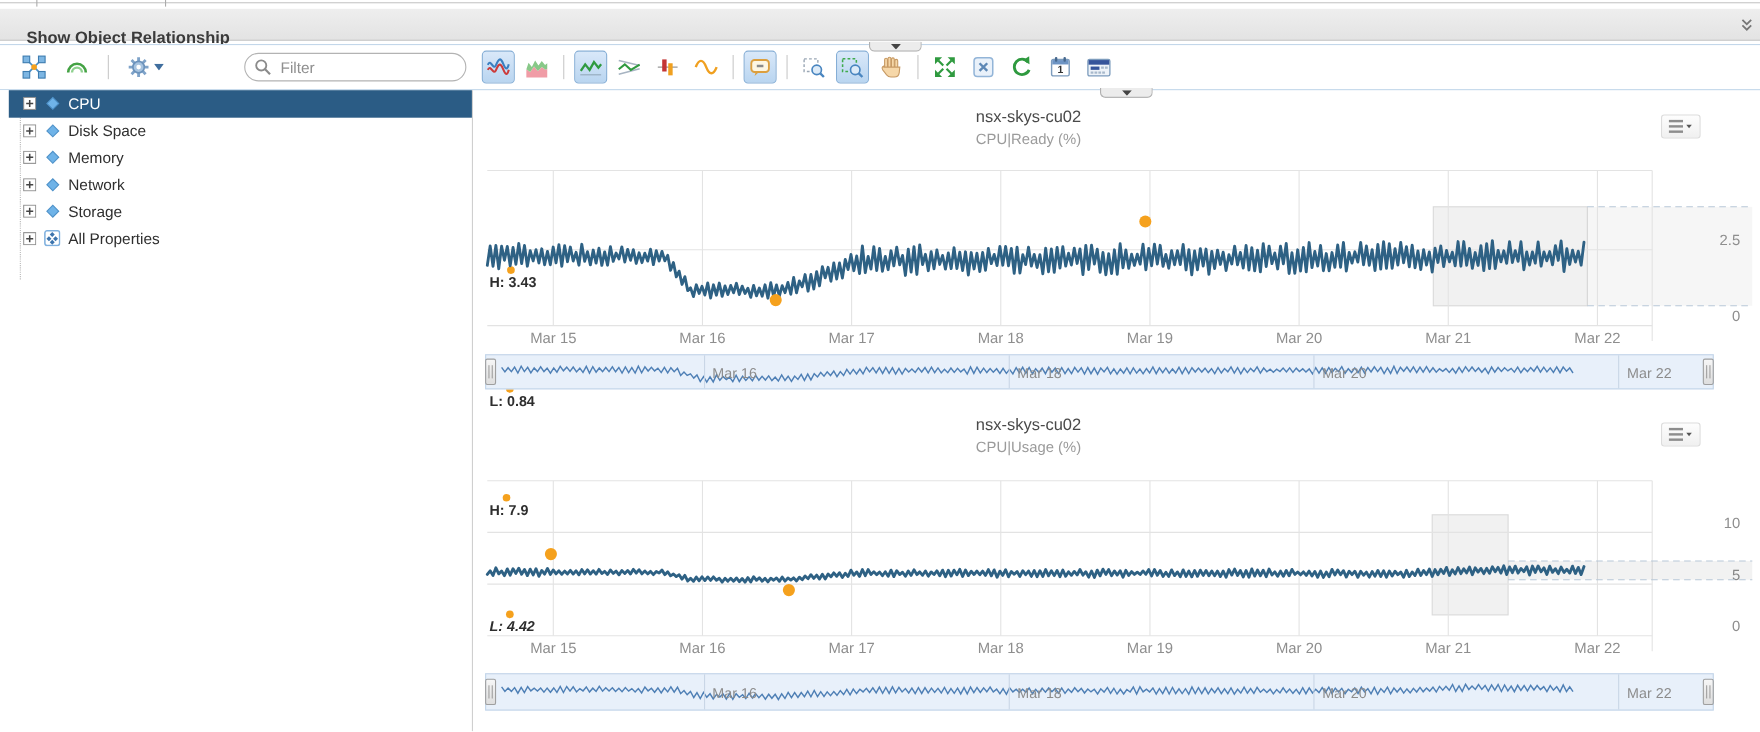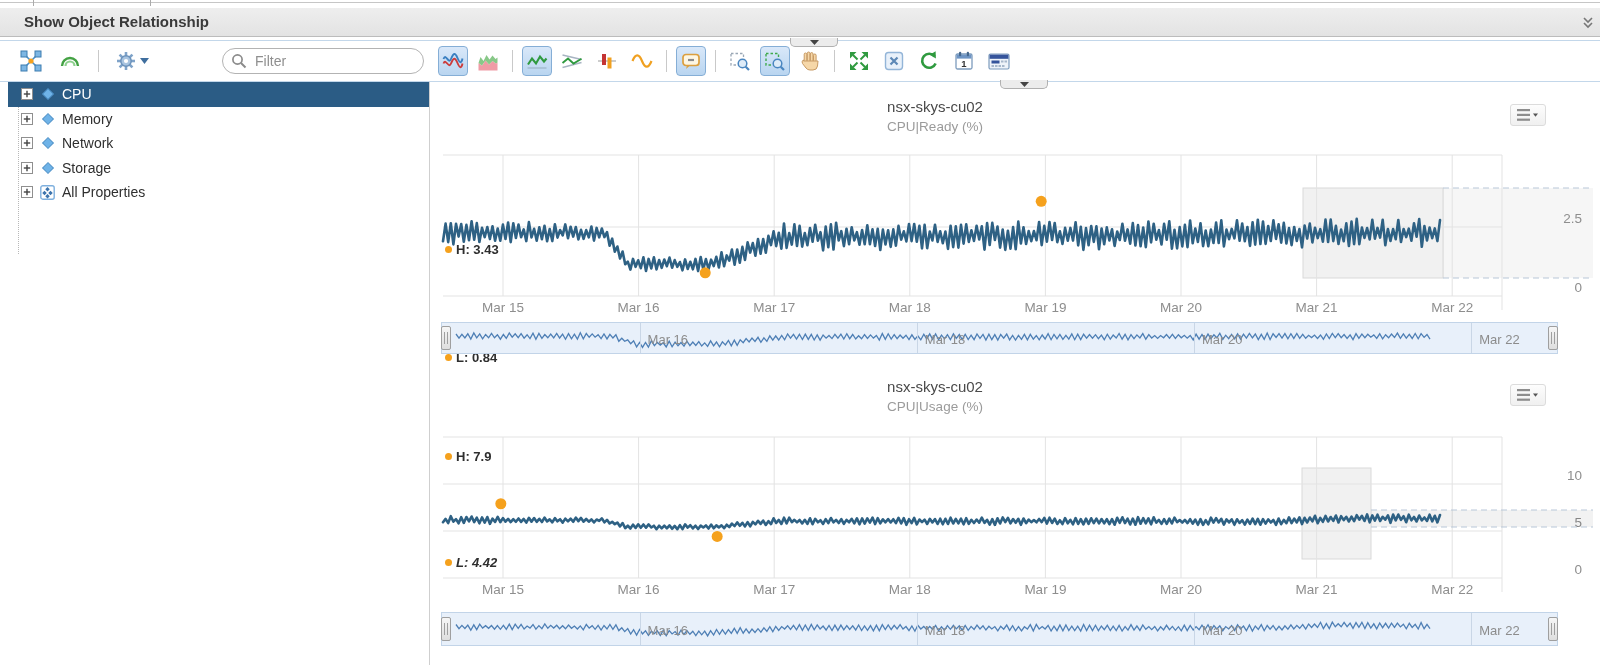--- a/index.html
+++ b/index.html
@@ -4,21 +4,21 @@
 <style>
   html,body{margin:0;padding:0;background:#fff;}
   .screen{position:relative;width:1600px;height:665px;background:#fff;overflow:hidden;
           font-family:"Liberation Sans",sans-serif;color:#333;}
   
   .top-line{position:absolute;left:0;top:2px;width:100%;height:1px;background:#c6c6c6;}
   .top-tick{position:absolute;top:0;width:1px;height:6px;background:#ababab;}
   
   .titlebar{position:absolute;left:0;top:8px;width:100%;height:28px;
             background:linear-gradient(#eeeeee,#e3e3e3);border-bottom:1px solid #bcbcbc;}
-  .titlebar .title{position:absolute;left:24px;top:0;line-height:28px;font-size:15px;font-weight:bold;color:#3a3a3a;}
+  .titlebar .title{position:absolute;left:24px;top:13px;line-height:28px;font-size:15px;font-weight:bold;color:#3a3a3a;}
   .win-chevron{position:absolute;right:6px;top:7px;cursor:pointer;}
   
   .toolbar{position:absolute;left:0;top:40px;width:100%;height:40px;background:#fff;
            border-top:1px solid #c3d7ea;border-bottom:1px solid #c3d7ea;display:flex;align-items:center;}
   .tb-left{width:430px;display:flex;align-items:center;gap:9px;padding-left:16px;box-sizing:border-box;}
   .tb-charts{display:flex;align-items:center;gap:5px;padding-left:8px;}
   .tb-btn{width:30px;height:30px;border:1px solid transparent;border-radius:4px;background:transparent;
           display:flex;align-items:center;justify-content:center;padding:0;cursor:pointer;}
   .tb-btn.pressed{background:linear-gradient(#d9e8f9,#b9d5f0);border:1px solid #85aed6;}
   .sep{width:1px;height:22px;background:#c9c9c9;margin:0 4px;}
@@ -46,21 +46,21 @@
   .p0{top:82px;height:276px;}
   .p1{top:362px;height:300px;}
   .chart-title{position:absolute;left:0;top:16px;width:1010px;text-align:center;font-size:15px;color:#4a4a4a;}
   .chart-subtitle{position:absolute;left:0;top:37px;width:1010px;text-align:center;font-size:13.5px;color:#9b9b9b;}
   .chart-menu{position:absolute;right:54px;top:22px;width:36px;height:22px;border:1px solid #dcdcdc;border-radius:3px;
               background:linear-gradient(#fdfdfd,#f0f0f0);display:flex;align-items:center;justify-content:center;cursor:pointer;padding:0;}
   .plot{position:absolute;left:0;top:0;width:1170px;}
   .p0 .plot{height:276px;}
   .p1 .plot{height:300px;}
   .plot text{font-family:"Liberation Sans",sans-serif;}
-  .hl{position:absolute;left:15px;font-size:13px;font-weight:bold;color:#2e2e2e;display:flex;align-items:center;}
+  .hl{position:absolute;left:15px;font-size:13px;font-weight:bold;color:#2e2e2e;display:flex;align-items:center;flex-direction:column;}
   .hl .dot{width:7px;height:7px;border-radius:50%;background:#f5a11d;display:inline-block;margin-right:4px;}
   .p0 .hl-h{top:160px;}
   .p0 .hl-l{top:268px;}
   .p1 .hl-h{top:87px;}
   .p1 .hl-l{top:193px;font-style:italic;}
   
   .navigator{position:absolute;left:11px;width:1117px;background:#e8f0fa;border:1px solid #c2d4e8;box-sizing:border-box;}
   .p0 .navigator{top:240px;height:32px;}
   .p1 .navigator{top:250px;height:34px;}
   .nav-svg{position:absolute;left:0;top:0;}
@@ -334,20 +334,35 @@
             <line x1="2.8" y1="6" x2="9.2" y2="6" stroke="#444" stroke-width="1.4"></line>
             <line x1="6" y1="2.8" x2="6" y2="9.2" stroke="#444" stroke-width="1.4"></line>
           </svg>
         </span>
         <span class="ticon">
           <svg width="14" height="14" viewBox="0 0 14 14">
             <rect x="3.2" y="3.2" width="7.6" height="7.6" transform="rotate(45 7 7)" fill="#6fb3e8" stroke="#4f92c9" stroke-width="1"></rect>
           </svg>
         </span>
         <span>CPU</span>
+      </div>
+      <div class="tree-row">
+        <span class="exp">
+          <svg width="12" height="12" viewBox="0 0 12 12">
+            <rect x="0.5" y="0.5" width="11" height="11" fill="#fff" stroke="#8f8f8f"></rect>
+            <line x1="2.8" y1="6" x2="9.2" y2="6" stroke="#444" stroke-width="1.4"></line>
+            <line x1="6" y1="2.8" x2="6" y2="9.2" stroke="#444" stroke-width="1.4"></line>
+          </svg>
+        </span>
+        <span class="ticon">
+          <svg width="14" height="14" viewBox="0 0 14 14">
+            <rect x="3.2" y="3.2" width="7.6" height="7.6" transform="rotate(45 7 7)" fill="#6fb3e8" stroke="#4f92c9" stroke-width="1"></rect>
+          </svg>
+        </span>
+        <span>Disk Space</span>
       </div>
       <div class="tree-row">
         <span class="exp">
           <svg width="12" height="12" viewBox="0 0 12 12">
             <rect x="0.5" y="0.5" width="11" height="11" fill="#fff" stroke="#8f8f8f"></rect>
             <line x1="2.8" y1="6" x2="9.2" y2="6" stroke="#444" stroke-width="1.4"></line>
             <line x1="6" y1="2.8" x2="6" y2="9.2" stroke="#444" stroke-width="1.4"></line>
           </svg>
         </span>
         <span class="ticon">

